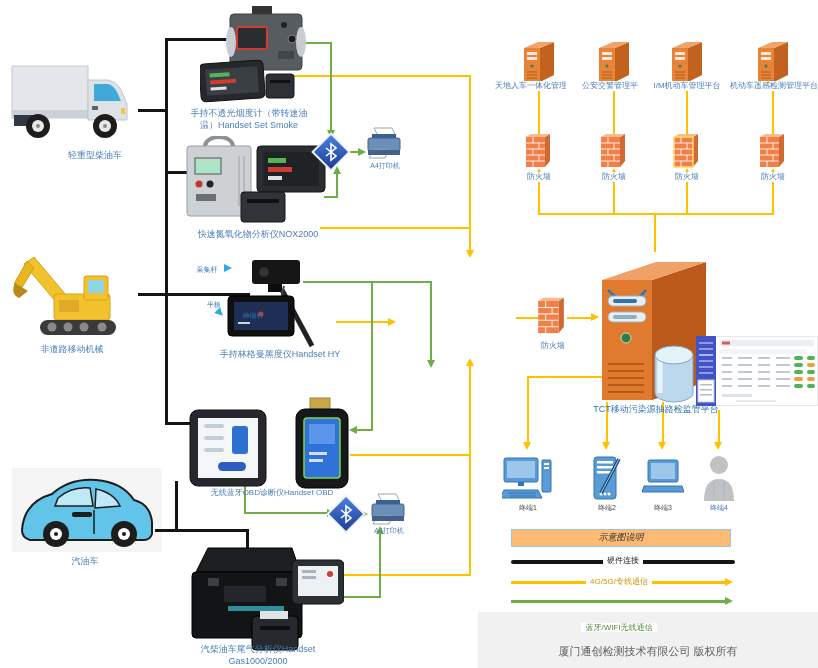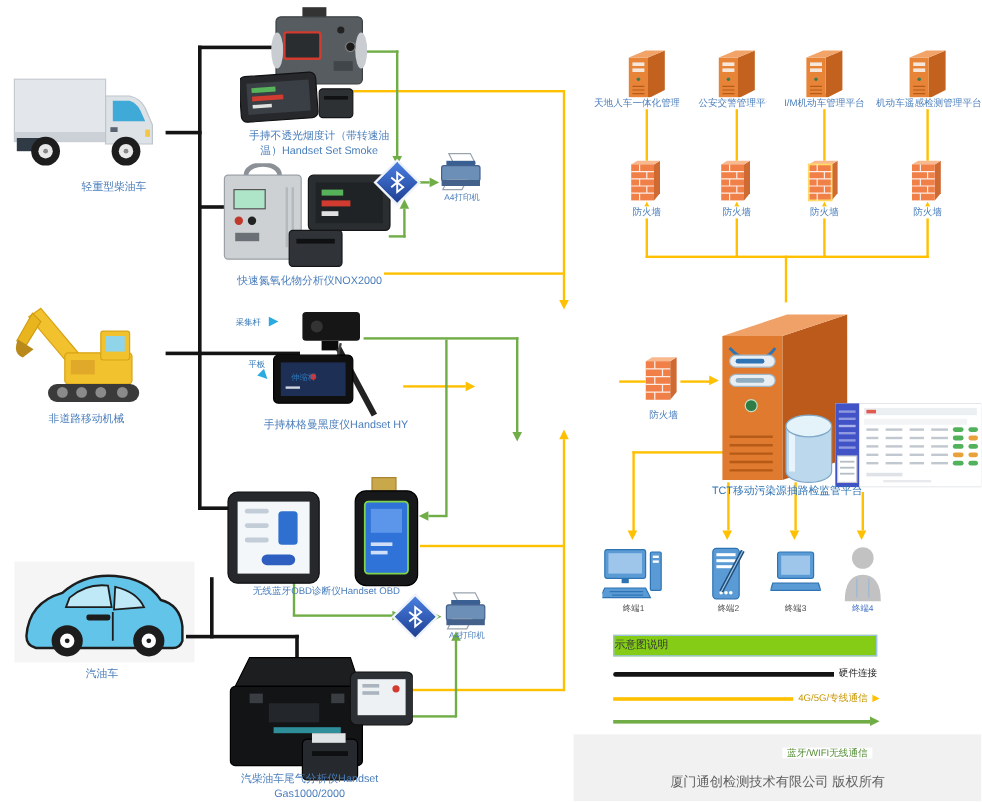--- a/index.html
+++ b/index.html
@@ -31,23 +31,23 @@
   .bt{position:absolute;width:24px;height:24px;z-index:4;transform:rotate(45deg);
       background:linear-gradient(135deg,#4a7fe0,#1e3f93);box-shadow:0 0 0 2px #eef2fa;}
   .bt svg{transform:rotate(-45deg);display:block;}
   
   .cloud{position:absolute;z-index:3;}
   .cb{position:absolute;border-radius:50%;
       background:radial-gradient(circle at 38% 30%,#b8b8b8,#6a6a6a 50%,#3d3d3d 88%);}
   .cloud-label{position:absolute;left:0;right:0;top:48px;text-align:center;color:#fff;
       font-size:8px;font-weight:bold;z-index:4;}
   
-  .leg-box{position:absolute;border:1px solid #9DC3E6;background:#84cc16;text-align:left;
-      font-size:9px;color:#333;line-height:15px;z-index:5;}
-  .leg-lab{position:absolute;text-align:right;font-size:8px;z-index:5;}
+  .leg-box{position:absolute;border:1px solid #9DC3E6;background:#fdba74;text-align:center;
+      font-size:9px;color:#333;line-height:15px;z-index:5;font-style:italic;}
+  .leg-lab{position:absolute;text-align:center;font-size:8px;z-index:5;}
   .leg-lab span{background:#fff;padding:0 4px;}
   
   .footer{position:absolute;left:478px;top:612px;width:340px;height:56px;background:#f1f1f1;z-index:4;}
   .footer .t{position:absolute;top:7px;left:0;width:100%;text-align:center;font-size:15px;color:#4f4f4f;}
   .footer .c{position:absolute;top:32px;left:0;width:100%;text-align:center;font-size:11px;color:#5f5f5f;}
   .panel{position:absolute;background:#f5f5f5;z-index:0;}
 </style>
 </head>
 <body>
 
@@ -190,21 +190,21 @@
     <g transform="rotate(-4 32 76)">
       <rect x="0" y="58" width="64" height="38" rx="5" fill="#26282b" stroke="#101113"></rect>
       <rect x="6" y="64" width="52" height="26" fill="#3a3f45"></rect>
       <rect x="10" y="68" width="20" height="4" fill="#57b35a"></rect>
         <rect x="10" y="75" width="26" height="4" fill="#d23b2f"></rect>
       <rect x="10" y="82" width="16" height="3" fill="#e0e0e0"></rect>
     </g>
     <rect x="66" y="70" width="28" height="24" rx="3" fill="#2e3134" stroke="#141618"></rect>
     <rect x="70" y="76" width="20" height="3" fill="#101113"></rect>
   </svg>
-  <div class="lbl" style="left:201px;top:108px;width:130px;text-align:center;">手持不透光烟度计（带转速油温）Handset Set Smoke</div>
+  <div class="lbl" style="left:184px;top:108px;width:130px;text-align:center;">手持不透光烟度计（带转速油温）Handset Set Smoke</div>
 
   <svg class="icon" style="left:183px;top:136px;" width="150" height="92" viewBox="0 0 150 92">
     <path d="M22,10 a14,9 0 0 1 28,0" fill="none" stroke="#8b9196" stroke-width="4"></path>
     <rect x="4" y="10" width="64" height="70" rx="3" fill="#cdd1d4" stroke="#9aa0a5"></rect>
     <rect x="12" y="22" width="26" height="16" fill="#aee4c8" stroke="#555"></rect>
     <circle cx="16" cy="48" r="3.5" fill="#c0392b"></circle>
       <circle cx="27" cy="48" r="3.5" fill="#222"></circle>
     <rect x="13" y="58" width="20" height="7" fill="#6a7075"></rect>
     <path d="M56,20 v50 M61,20 v50" stroke="#b4b9bd" stroke-width="2"></path>
     <rect x="74" y="10" width="68" height="46" rx="4" fill="#2b2e31" stroke="#141618"></rect>

